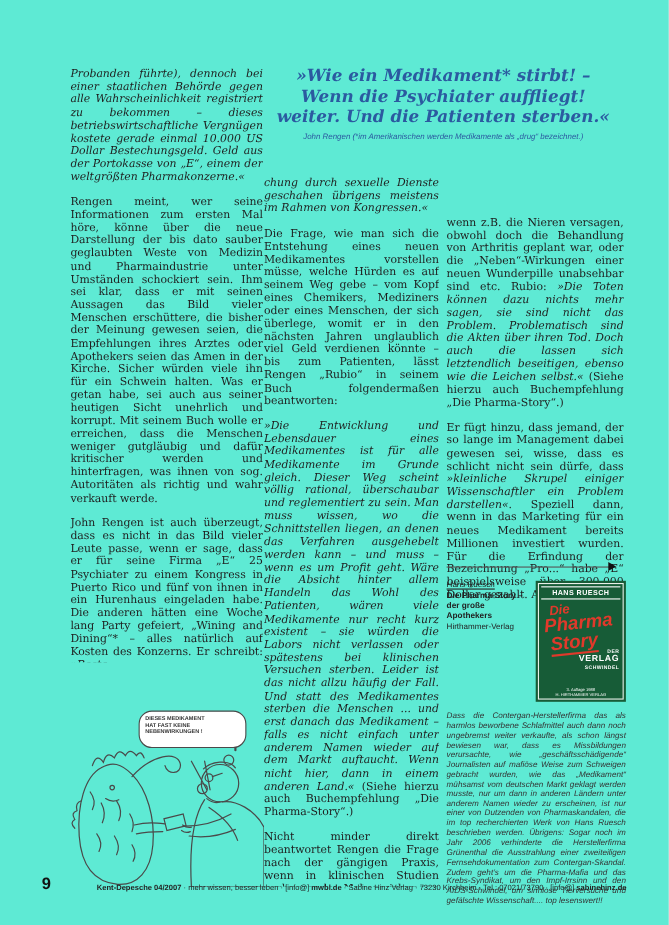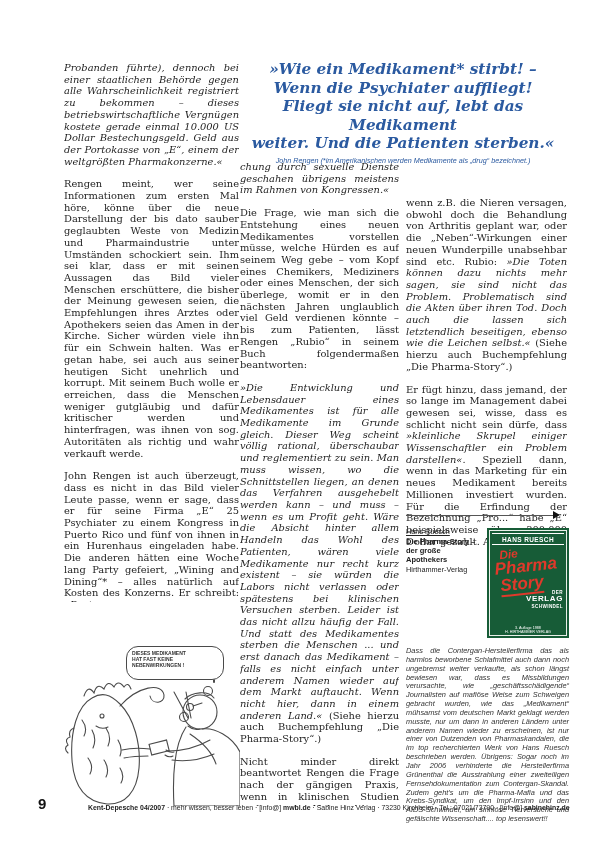--- a/index.html
+++ b/index.html
@@ -1,16 +1,16 @@
 <!DOCTYPE html>
 <html><head>
 <meta charset="utf-8">
 <style>
   html,body{margin:0;padding:0;background:#e8e8e8;}
-  .page{position:relative;width:608px;height:841px;background:#ffffff;overflow:hidden;
+  .page{position:relative;width:608px;height:841px;background:#5eead4;overflow:hidden;
         font-family:"DejaVu Serif","Liberation Serif",serif;color:#1e1e1e;}
   .col{position:absolute;}
   .col p{margin:0 0 11px;text-align:justify;font-size:9.9px;line-height:11.7px;}
   .it{font-style:italic;}
   .col-left{left:64px;top:62px;width:175px;height:540px;overflow:hidden;}
   .col-mid{left:240px;top:161px;width:159px;height:645px;overflow:hidden;}
   .col-right{left:406px;top:152px;width:161px;height:350px;overflow:hidden;margin-top:45px;}
   .quote{position:absolute;left:236px;top:60px;width:334px;text-align:center;color:#2b5aa0;}
   .qline{font-style:italic;font-size:15.3px;line-height:18.6px;font-weight:bold;}
   .qattr{font-size:7.2px;margin-top:3px;font-style:italic;font-family:"Liberation Sans",sans-serif;}
@@ -62,21 +62,20 @@
 
   <div class="col col-left">
     <p class="it">Probanden führte), dennoch bei einer staatlichen Behörde gegen alle Wahrscheinlichkeit registriert zu bekommen – dieses betriebswirtschaftliche Vergnügen kostete gerade einmal 10.000 US Dollar Bestechungsgeld. Geld aus der Portokasse von „E“, einem der weltgrößten Pharmakonzerne.«</p>
     <p>Rengen meint, wer seine Informationen zum ersten Mal höre, könne über die neue Darstellung der bis dato sauber geglaubten Weste von Medizin und Pharmaindustrie unter Umständen schockiert sein. Ihm sei klar, dass er mit seinen Aussagen das Bild vieler Menschen erschüttere, die bisher der Meinung gewesen seien, die Empfehlungen ihres Arztes oder Apothekers seien das Amen in der Kirche. Sicher würden viele ihn für ein Schwein halten. Was er getan habe, sei auch aus seiner heutigen Sicht unehrlich und korrupt. Mit seinem Buch wolle er erreichen, dass die Menschen weniger gutgläubig und dafür kritischer werden und hinterfragen, was ihnen von sog. Autoritäten als richtig und wahr verkauft werde.</p>
     <p><span>John Rengen ist auch überzeugt, dass es nicht in das Bild vieler Leute passe, wenn er sage, dass er für seine Firma „E“ 25 Psychiater zu einem Kongress in Puerto Rico und fünf von ihnen in ein Hurenhaus eingeladen habe. Die anderen hätten eine Woche lang Party gefeiert, „Wining and Dining“* – alles natürlich auf Kosten des Konzerns. Er schreibt: </span><span class="it">»Beste-</span></p>
   </div>
 
   <div class="quote">
     <div class="qline">»Wie ein Medikament* stirbt! –</div>
     <div class="qline">Wenn die Psychiater auffliegt!</div>
-    <div class="qline">Fliegt sie nicht auf, lebt das Medikament</div>
     <div class="qline">weiter. Und die Patienten sterben.«</div>
     <div class="qattr">John Rengen (*im Amerikanischen werden Medikamente als „drug“ bezeichnet.)</div>
   </div>
 
   <div class="col col-mid">
     <p class="it">chung durch sexuelle Dienste geschahen übrigens meistens im Rahmen von Kongressen.«</p>
     <p>Die Frage, wie man sich die Entstehung eines neuen Medikamentes vorstellen müsse, welche Hürden es auf seinem Weg gebe – vom Kopf eines Chemikers, Mediziners oder eines Menschen, der sich überlege, womit er in den nächsten Jahren unglaublich viel Geld verdienen könnte – bis zum Patienten, lässt Rengen „Rubio“ in seinem Buch folgendermaßen beantworten:</p>
     <p><span class="it">»Die Entwicklung und Lebensdauer eines Medikamentes ist für alle Medikamente im Grunde gleich. Dieser Weg scheint völlig rational, überschaubar und reglementiert zu sein. Man muss wissen, wo die Schnittstellen liegen, an denen das Verfahren ausgehebelt werden kann – und muss – wenn es um Profit geht. Wäre die Absicht hinter allem Handeln das Wohl des Patienten, wären viele Medikamente nur recht kurz existent – sie würden die Labors nicht verlassen oder spätestens bei klinischen Versuchen sterben. Leider ist das nicht allzu häufig der Fall. Und statt des Medikamentes sterben die Menschen ... und erst danach das Medikament – falls es nicht einfach unter anderem Namen wieder auf dem Markt auftaucht. Wenn nicht hier, dann in einem anderen Land.«</span><span> (Siehe hierzu auch Buchempfehlung „Die Pharma-Story“.)</span></p>
     <p>Nicht minder direkt beantwortet Rengen die Frage nach der gängigen Praxis, wenn in klinischen Studien verheerende Nebenwirkungen beobachtet werden,</p>
   </div>

